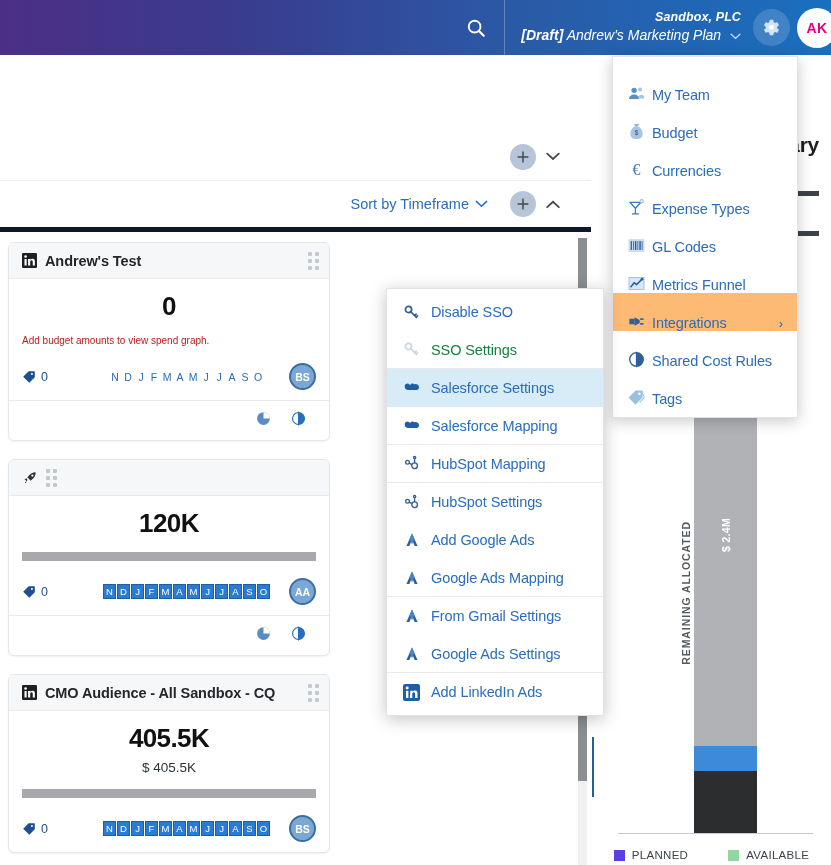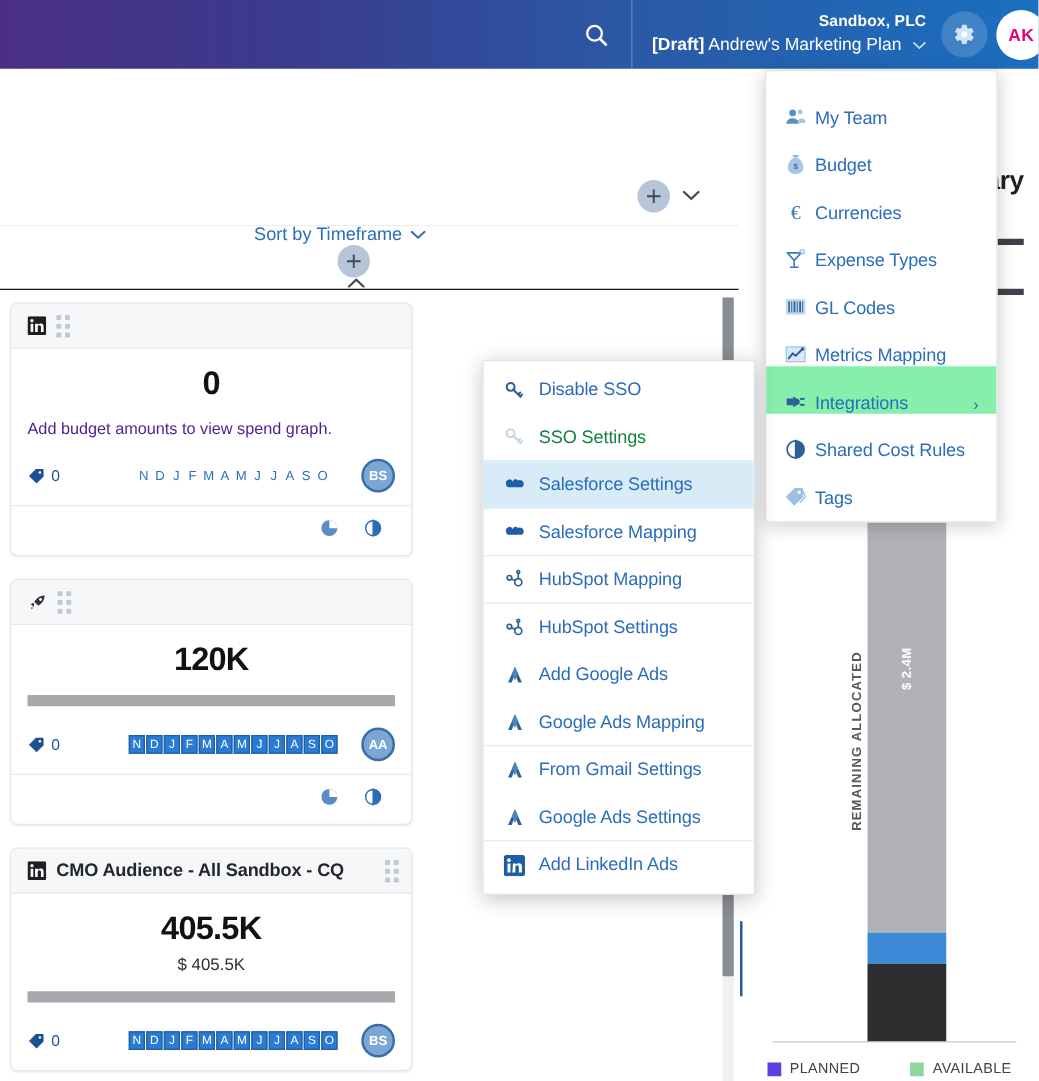--- a/index.html
+++ b/index.html
@@ -19,21 +19,21 @@
     z-index: 40;
   }
   .topbar-spacer { flex: 1 1 auto; }
   .search-btn {
     width: 56px; height: 55px; display:flex; align-items:center; justify-content:center;
     cursor: pointer;
   }
   .vdiv { width:1px; height:55px; background: rgba(255,255,255,0.28); }
   .plan-block {
     display:flex; flex-direction:column; align-items:flex-end; justify-content:center;
-    padding: 0 12px 0 16px; height:55px; cursor:pointer; color:#fff;
+    padding: 0 12px 0 16px; height:55px; cursor:pointer; color:#fff;font-style:italic;
   }
   .org-name { font-size: 12.5px; font-weight: 700; letter-spacing:0.1px; line-height:16px; }
   .plan-name { font-size: 14px; font-weight: 400; line-height: 20px; white-space: nowrap; }
   .plan-name b { font-weight: 700; }
   .caret-sm { display:inline-block; margin-left:5px; color:#cfe0f2; font-size:12px; }
   .gear-btn {
     width: 37px; height: 37px; border-radius: 50%;
     background: rgba(255,255,255,0.16);
     display:flex; align-items:center; justify-content:center; cursor:pointer;
     flex: 0 0 auto;
@@ -55,21 +55,21 @@
   
   .left-panel {
     position:absolute; top: 133px; left:0; width: 591px; height: 732px;
     background:#fff; overflow:hidden;
   }
   .row-bar {
     height: 48px; width: 591px; border-bottom: 1px solid #eceef1;
     display:flex; align-items:center; justify-content:flex-end;
     padding-right: 25px; background:#fff;
   }
-  .row-bar.second { height: 51px; border-bottom: 1px solid #0f172a; flex-direction: column; }
+  .row-bar.second { height: 51px; border-bottom: 5px solid #0f172a; }
   .sortlink {
     color:#2a6dbb; font-size:14.5px; cursor:pointer; margin-right:22px;
     display:flex; align-items:center; gap:6px;
   }
   .plus-circle {
     width: 26px; height:26px; border-radius:50%; background:#b6c6d8;
     display:flex; align-items:center; justify-content:center; cursor:pointer;
     flex:0 0 auto;
   }
   .chev-btn { width:26px; height:26px; display:flex; align-items:center; justify-content:center; cursor:pointer; margin-left:4px;}
@@ -88,21 +88,21 @@
     display:flex; align-items:center; padding: 0 10px 0 13px;
   }
   .card-head-icon { margin-right: 8px; display:flex; align-items:center; }
   .card-title { font-size: 14.5px; font-weight: 700; color:#23272b; flex:1 1 auto; letter-spacing:-0.1px;}
   .grip { display:grid; grid-template-columns: repeat(2, 4px); grid-gap:3px; cursor:grab; }
   .grip i { width:4px; height:4px; background:#c2c8cf; display:block; border-radius:1px; }
 
   .card-body { padding: 12px 13px 0 13px; }
   .big-num { text-align:center; font-size: 26px; font-weight:700; color:#111; letter-spacing:-0.6px; line-height:30px;}
   .sub-num { text-align:center; font-size: 13.5px; color:#2c3238; margin-top: 7px; }
-  .hint-text { font-size: 13px; color:#4c1d95; margin-top: 14px; }
+  .hint-text { font-size: 10px; color:#b91c1c; margin-top: 14px; }
   .progress-track { height: 9px; background:#a7a9ac; border-radius:0px; margin-top: 14px; }
 
   .card-meta { display:flex; align-items:center; margin-top: 17px; padding-bottom: 10px; }
   .tagcount { display:flex; align-items:center; gap:5px; color:#1d4f91; font-size:12.5px; width: 62px;}
   .months { flex:1 1 auto; display:flex; justify-content:center; gap:1px; }
   .months span {
     font-size: 10.5px; color:#2a6dbb; width: 12px; text-align:center; display:inline-block;
     letter-spacing:0px;
   }
   .months.active span {
@@ -169,21 +169,21 @@
   .menu-settings {
     position:absolute; top: 56px; left: 612px; width: 186px;
     background:#fff; border:1px solid #e1e4e8;
     box-shadow: 0 3px 14px rgba(0,0,0,0.22);
     z-index: 60; padding: 8px 0 10px 0;
   }
   .mi {
     display:flex; align-items:flex-end; height: 38px; padding: 0 14px 0 14px;
     cursor:pointer; position:relative;
   }
-  .mi.selected { background:#86efac; }
+  .mi.selected { background:#fdba74; }
   .mi-icon { width: 25px; flex:0 0 auto; display:flex; align-items:center; }
   .mi-label { font-size: 14.5px; color:#2a6dbb; flex:1 1 auto; letter-spacing:-0.1px;}
   .mi-arrow { color:#2a6dbb; font-size:13px; }
 
   
   .menu-integrations {
     position:absolute; top: 288px; left: 386px; width: 218px;
     background:#fff; border:1px solid #dfe2e6;
     box-shadow: 0 3px 16px rgba(0,0,0,0.24);
     z-index: 70; padding: 4px 0 4px 0;
@@ -281,20 +281,21 @@
       <div class="card">
         <div class="card-head">
           <span class="card-head-icon">
             <svg width="15" height="15" viewBox="0 0 24 24">
                 <rect width="24" height="24" rx="2" fill="#1d1f22"></rect>
                 <rect x="4" y="9.6" width="3.4" height="10.4" fill="#fff"></rect>
                 <circle cx="5.7" cy="5.6" r="2.1" fill="#fff"></circle>
                 <path d="M10.4 9.6h3.2v1.5c.5-.9 1.7-1.8 3.4-1.8 3 0 3.6 1.9 3.6 4.4V20h-3.4v-5.4c0-1.3-.02-3-1.9-3-1.9 0-2.2 1.4-2.2 2.9V20h-3.4V9.6z" fill="#fff"></path>
               </svg>
           </span>
+          <span class="card-title">Andrew's Test</span>
           <span class="grip">
               <i></i>
               <i></i>
               <i></i>
               <i></i>
               <i></i>
               <i></i>
             </span>
         </div>
         <div class="card-body">
@@ -560,21 +561,21 @@
     </div>
 
     <div class="mi">
       <span class="mi-icon">
         <svg width="19" height="19" viewBox="0 0 24 24">
             <rect x="2.5" y="4.5" width="19" height="15" fill="#d8e8f6" stroke="#9dc0e0" stroke-width="1.2"></rect>
             <polyline points="5,16 9,11 12,13.5 19,6.5" fill="none" stroke="#2f5f99" stroke-width="2" stroke-linecap="round" stroke-linejoin="round"></polyline>
             <circle cx="19" cy="6.5" r="1.8" fill="#2f5f99"></circle>
           </svg>
       </span>
-      <span class="mi-label">Metrics Mapping</span>
+      <span class="mi-label">Metrics Funnel</span>
     </div>
 
     <div class="mi selected">
       <span class="mi-icon">
         <svg width="19" height="19" viewBox="0 0 24 24">
             <path d="M3 8.5h6.5v7H3z" fill="#2f5f99"></path>
             <path d="M9.5 6.5L16 10v4l-6.5 3.5z" fill="#2f5f99"></path>
             <rect x="16.5" y="8" width="4.5" height="2" fill="#2f5f99"></rect>
             <rect x="16.5" y="14" width="4.5" height="2" fill="#2f5f99"></rect>
           </svg>

